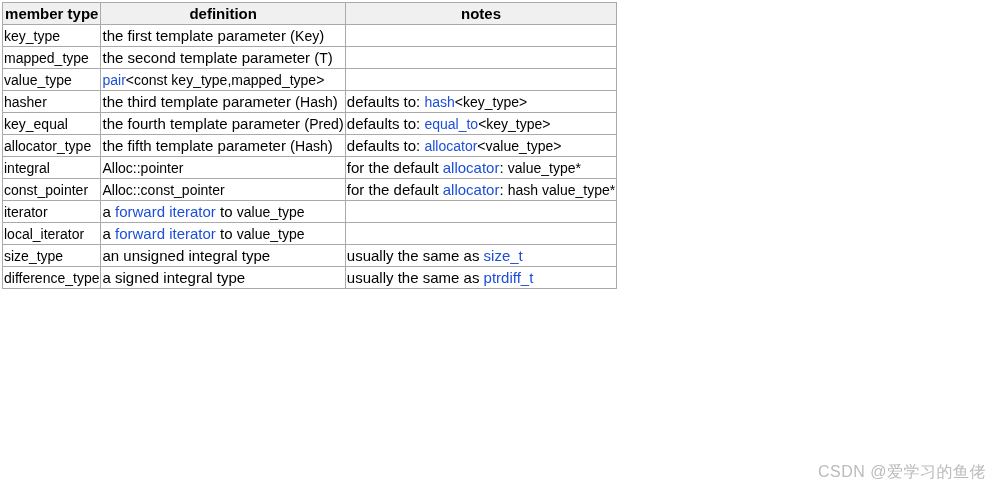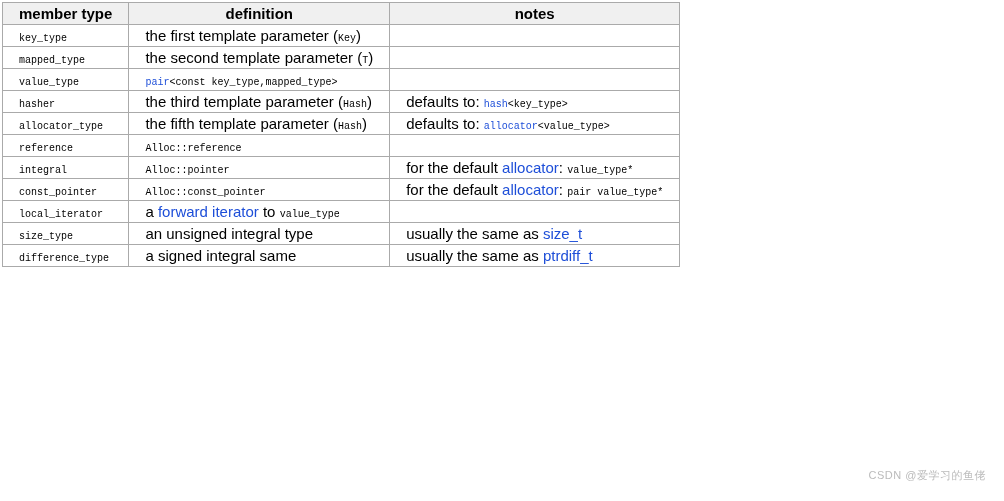--- a/index.html
+++ b/index.html
@@ -9,46 +9,46 @@
       font-size: 15px;
       background: #fff;
       color: #000;
     }
     table {
       border-collapse: collapse;
       border: 1px solid #aaa;
     }
     th, td {
       border: 1px solid #aaa;
-      padding: 2px 16px;
+      padding: 2px 1px;
       text-align: left;
       vertical-align: middle;
       white-space: nowrap;
     }
     th {
       background: #f0f0f0;
       font-weight: bold;
       text-align: center;
     }
     tt {
-      font-family: Liberation Mono, monospace;
-      font-size: 10px;
+      font-family: Liberation Sans, sans-serif;
+      font-size: 14px;
     }
     .link {
       color: #1d4ed8;
     }
     a.link {
       text-decoration: none;
     }
     .watermark {
       position: fixed;
       right: 18px;
       bottom: 18px;
       color: #bbb;
-      font-size: 11px;
+      font-size: 16px;
       font-family: Arial, sans-serif;
       letter-spacing: 0.5px;
     }
   </style>
 </head>
 <body>
 
 <table>
   <thead>
     <tr>
@@ -72,50 +72,55 @@
         <td><tt>value_type</tt></td>
         <td><tt><a class="link">pair</a></tt><tt>&lt;const key_type,mapped_type&gt;</tt></td>
         <td></td>
       </tr>
       <tr>
         <td><tt>hasher</tt></td>
         <td>the third template parameter (<tt>Hash</tt>)</td>
         <td>defaults to: <tt><a class="link">hash</a></tt><tt>&lt;key_type&gt;</tt></td>
       </tr>
       <tr>
+        <td><tt>key_equal</tt></td>
+        <td>the fourth template parameter (<tt>Pred</tt>)</td>
+        <td>defaults to: <tt><a class="link">equal_to</a></tt><tt>&lt;key_type&gt;</tt></td>
+      </tr>
+      <tr>
         <td><tt>allocator_type</tt></td>
         <td>the fifth template parameter (<tt>Hash</tt>)</td>
         <td>defaults to: <tt><a class="link">allocator</a></tt><tt>&lt;value_type&gt;</tt></td>
-      </tr>
-      <tr>
-        <td><tt>reference</tt></td>
-        <td><tt>Alloc::reference</tt></td>
-        <td></td>
       </tr>
       <tr>
         <td><tt>integral</tt></td>
         <td><tt>Alloc::pointer</tt></td>
         <td>for the default <a class="link">allocator</a>: <tt>value_type*</tt></td>
       </tr>
       <tr>
         <td><tt>const_pointer</tt></td>
         <td><tt>Alloc::const_pointer</tt></td>
-        <td>for the default <a class="link">allocator</a>: <tt>pair value_type*</tt></td>
+        <td>for the default <a class="link">allocator</a>: <tt>hash value_type*</tt></td>
+      </tr>
+      <tr>
+        <td><tt>iterator</tt></td>
+        <td>a <a class="link">forward iterator</a> to <tt>value_type</tt></td>
+        <td></td>
       </tr>
       <tr>
         <td><tt>local_iterator</tt></td>
         <td>a <a class="link">forward iterator</a> to <tt>value_type</tt></td>
         <td></td>
       </tr>
       <tr>
         <td><tt>size_type</tt></td>
         <td>an unsigned integral type</td>
         <td>usually the same as <a class="link">size_t</a></td>
       </tr>
       <tr>
         <td><tt>difference_type</tt></td>
-        <td>a signed integral same</td>
+        <td>a signed integral type</td>
         <td>usually the same as <a class="link">ptrdiff_t</a></td>
       </tr>
     </tbody>
 </table>
 
 <div class="watermark">CSDN @爱学习的鱼佬</div>
 
 </body></html>

